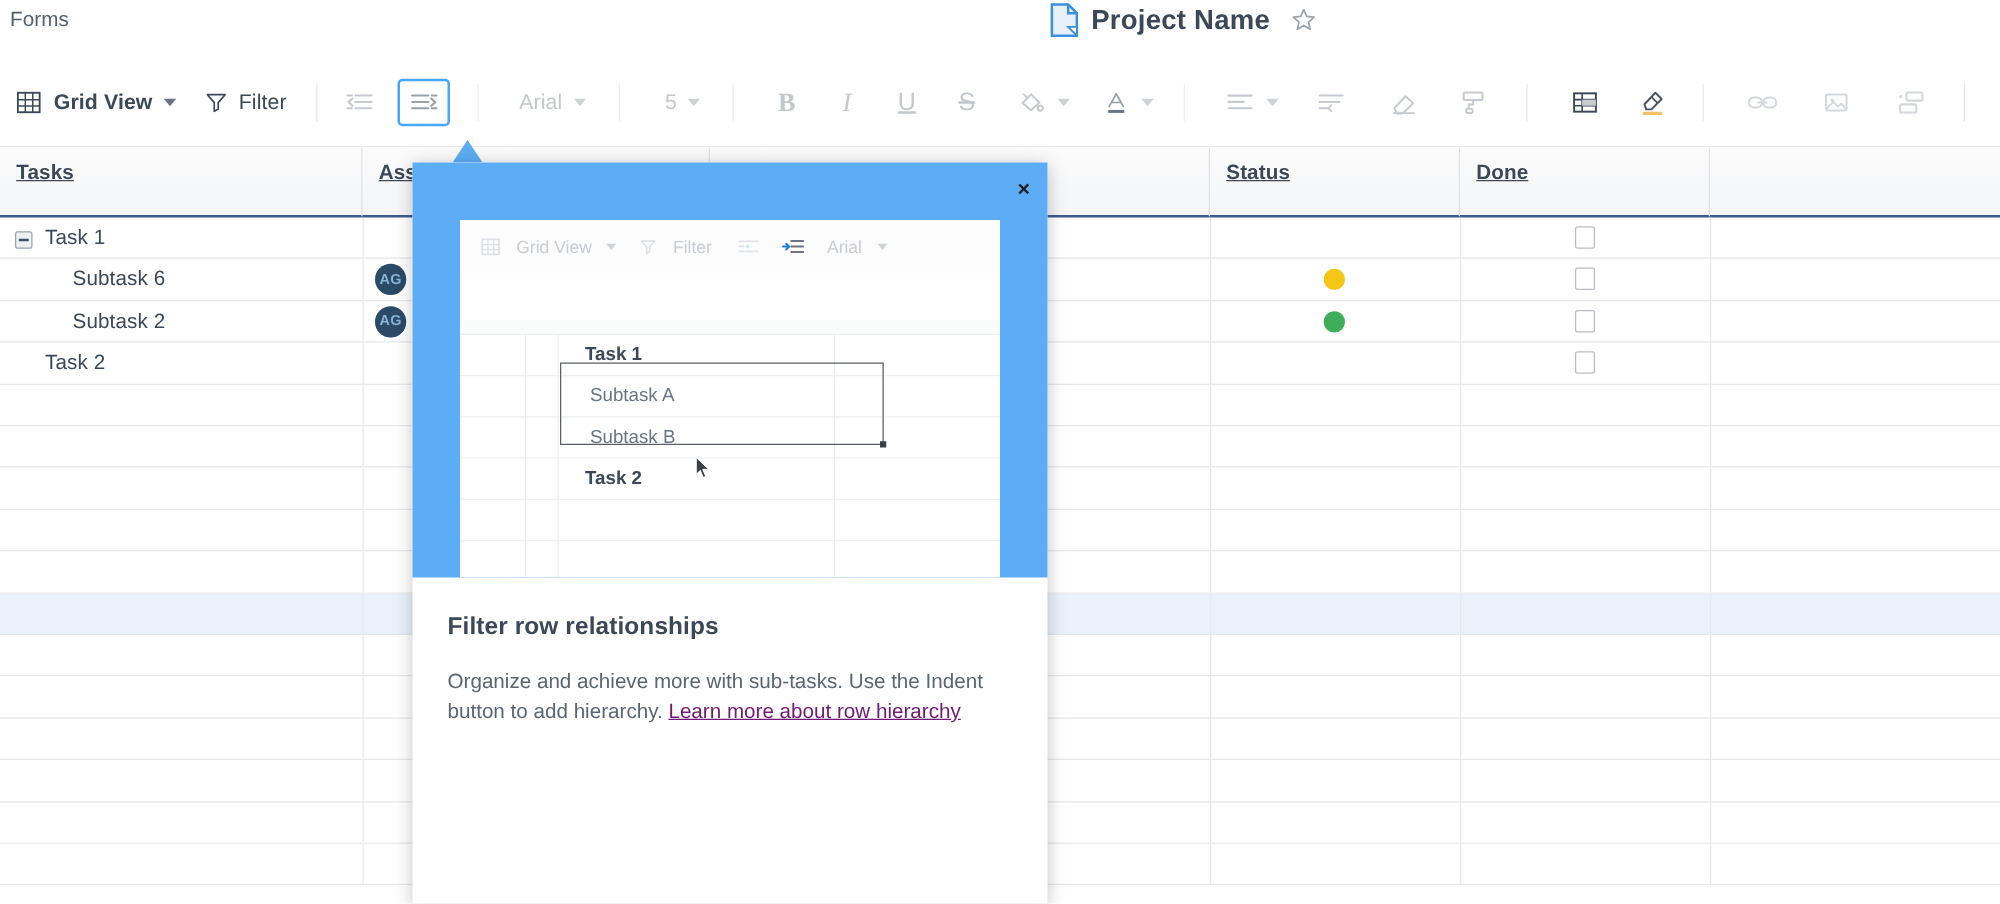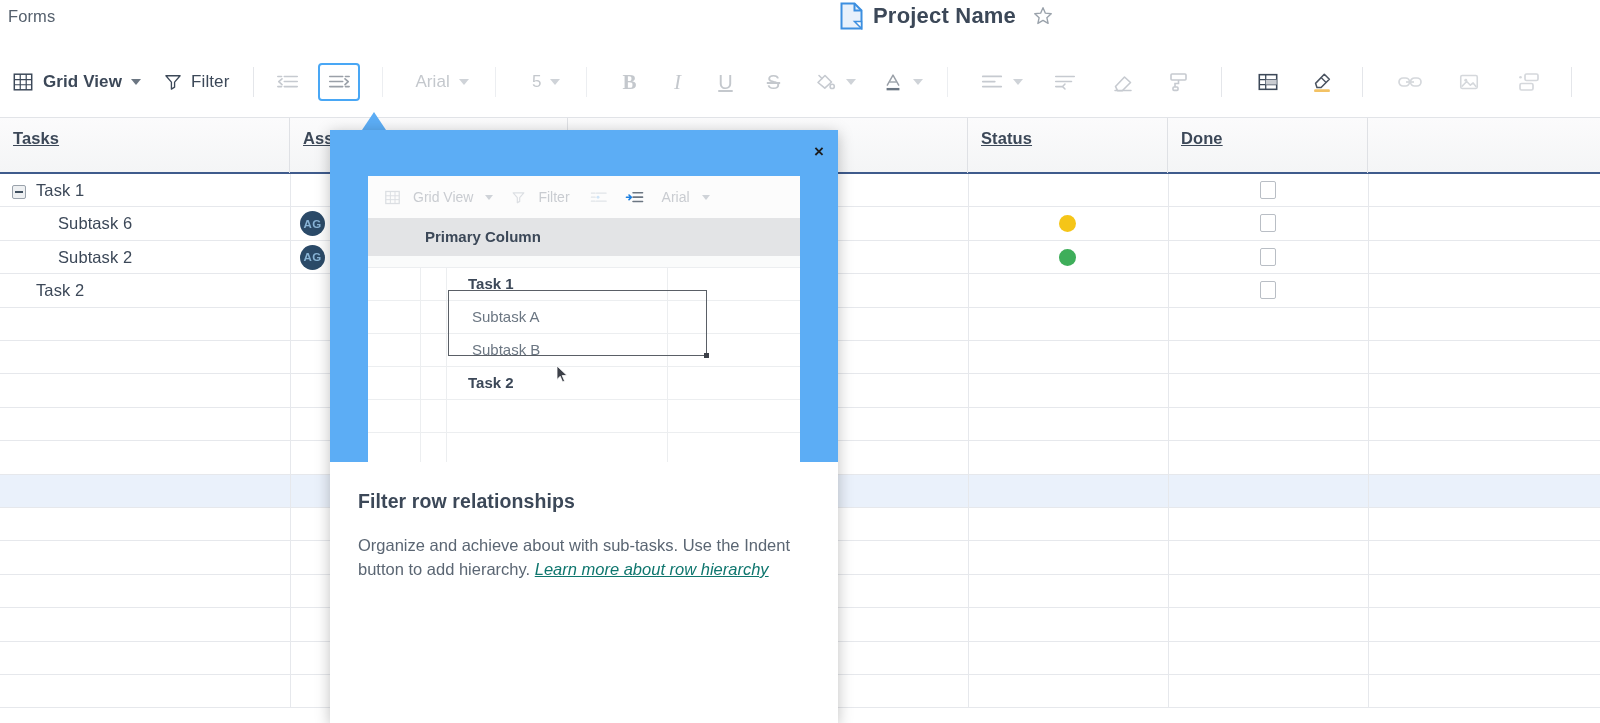--- a/index.html
+++ b/index.html
@@ -167,21 +167,21 @@
   .mini-cursor { position: absolute; left: 564px; top: 367px; width: 12px; height: 18px; }
 
   .modal-body { position: absolute; left: 0; top: 332px; width: 508px; height: 261px; padding: 28px 28px 0 28px; }
   .modal-title {
     font-size: 19.5px; font-weight: bold; color: #3c4858; letter-spacing: .1px;
   }
   .modal-desc {
     margin-top: 20px; font-size: 16.5px; line-height: 24px; color: #5b6673;
     max-width: 442px;
   }
-  .modal-link { color: #0f766e; font-style: italic; }
+  .modal-link { color: #701a75; }
   .modal-footer {
     position: absolute; left: 0; bottom: 32px; width: 508px;
     display: flex; align-items: center; padding: 0 28px;
   }
   .progress-track {
     width: 174px; height: 9px; border-radius: 5px; background: #e3e4e6; overflow: hidden;
   }
   .progress-fill { height: 9px; border-radius: 5px; background: #12b658; }
   .btn-back {
     margin-left: auto; font-size: 17px; color: #3a86d8; padding: 8px 12px;
@@ -575,21 +575,20 @@
           <span style="margin-left:4px;">
             <svg width="19" height="15" viewBox="0 0 26 20">
               <path d="M11 3.5h13M11 9.5h13M11 15.5h13" stroke="#6b7682" stroke-width="2.2" stroke-linecap="round"></path>
               <path d="M2 9.7h6M5.5 6.6l3.2 3.1-3.2 3.2" fill="none" stroke="#1a7ee0" stroke-width="2.2" stroke-linecap="round" stroke-linejoin="round"></path>
             </svg>
           </span>
           <span class="mini-tb-text" style="margin-left:6px;">Arial</span>
           <span class="mini-caret"></span>
         </div>
 
-        <div class="mini-head">Primary Column</div>
 
         <div class="mini-body" id="mini-body">
             <div class="mini-v" style="left: 52px;"></div>
             <div class="mini-v" style="left: 78px;"></div>
             <div class="mini-v" style="left: 299px;"></div>
             <div class="mini-topstrip"></div>
             <div class="mini-row bold" style="top: 12px; padding-left: 100px;">Task 1</div>
             <div class="mini-row sub" style="top: 45px; padding-left: 104px;">Subtask A</div>
             <div class="mini-row sub" style="top: 78px; padding-left: 104px;">Subtask B</div>
             <div class="mini-row bold" style="top: 111px; padding-left: 100px;">Task 2</div>
@@ -601,19 +600,19 @@
       <span class="mini-cursor" style="position:absolute;left:226px;top:235px;">
         <svg width="13" height="19" viewBox="0 0 13 19">
           <path d="M1 1l10 9.5H6.2l2.4 5.6-2 .9-2.4-5.7L1 14.5z" fill="#3c4048" stroke="#ffffff" stroke-width="0.8"></path>
         </svg>
       </span>
     </div>
 
     <div class="modal-body">
       <div class="modal-title">Filter row relationships</div>
       <div class="modal-desc">
-        <span>Organize and achieve about with sub-tasks. Use the Indent button to add hierarchy. </span><a class="modal-link" href="#">Learn more about row hierarchy</a>
+        <span>Organize and achieve more with sub-tasks. Use the Indent button to add hierarchy. </span><a class="modal-link" href="#">Learn more about row hierarchy</a>
       </div>
     </div>
 
   </div>
 
 </div>
 
 </body></html>

